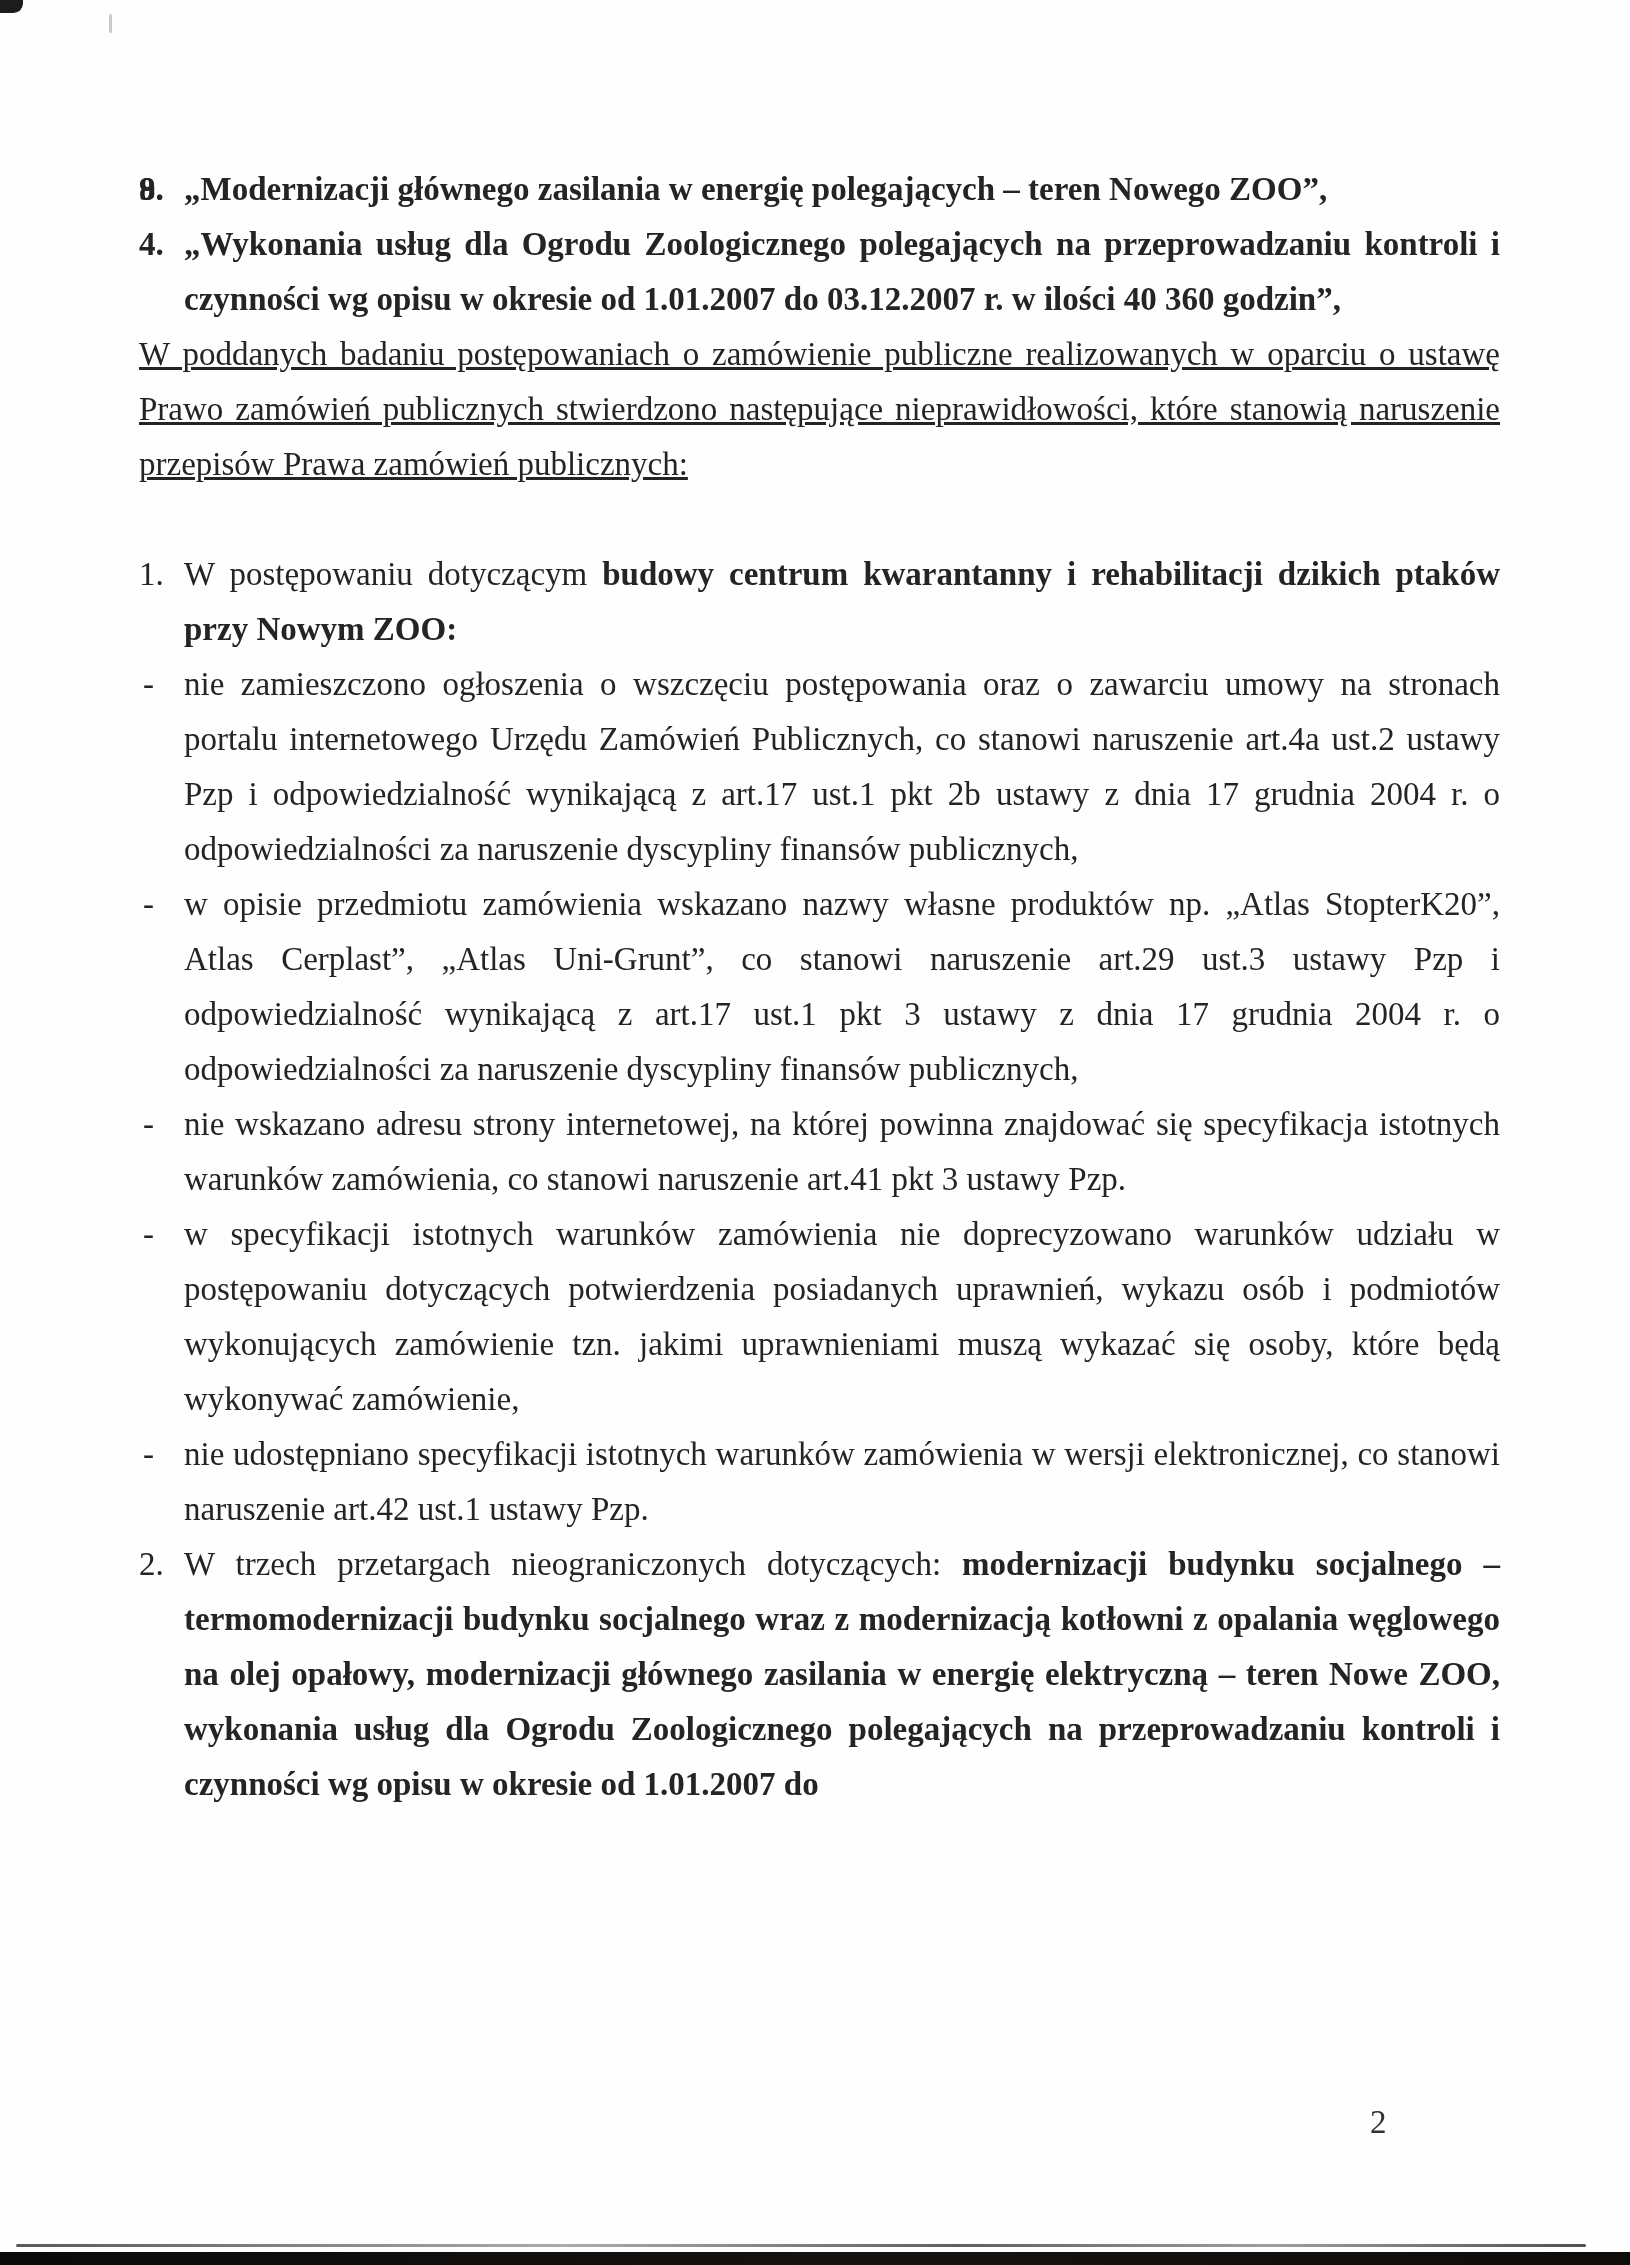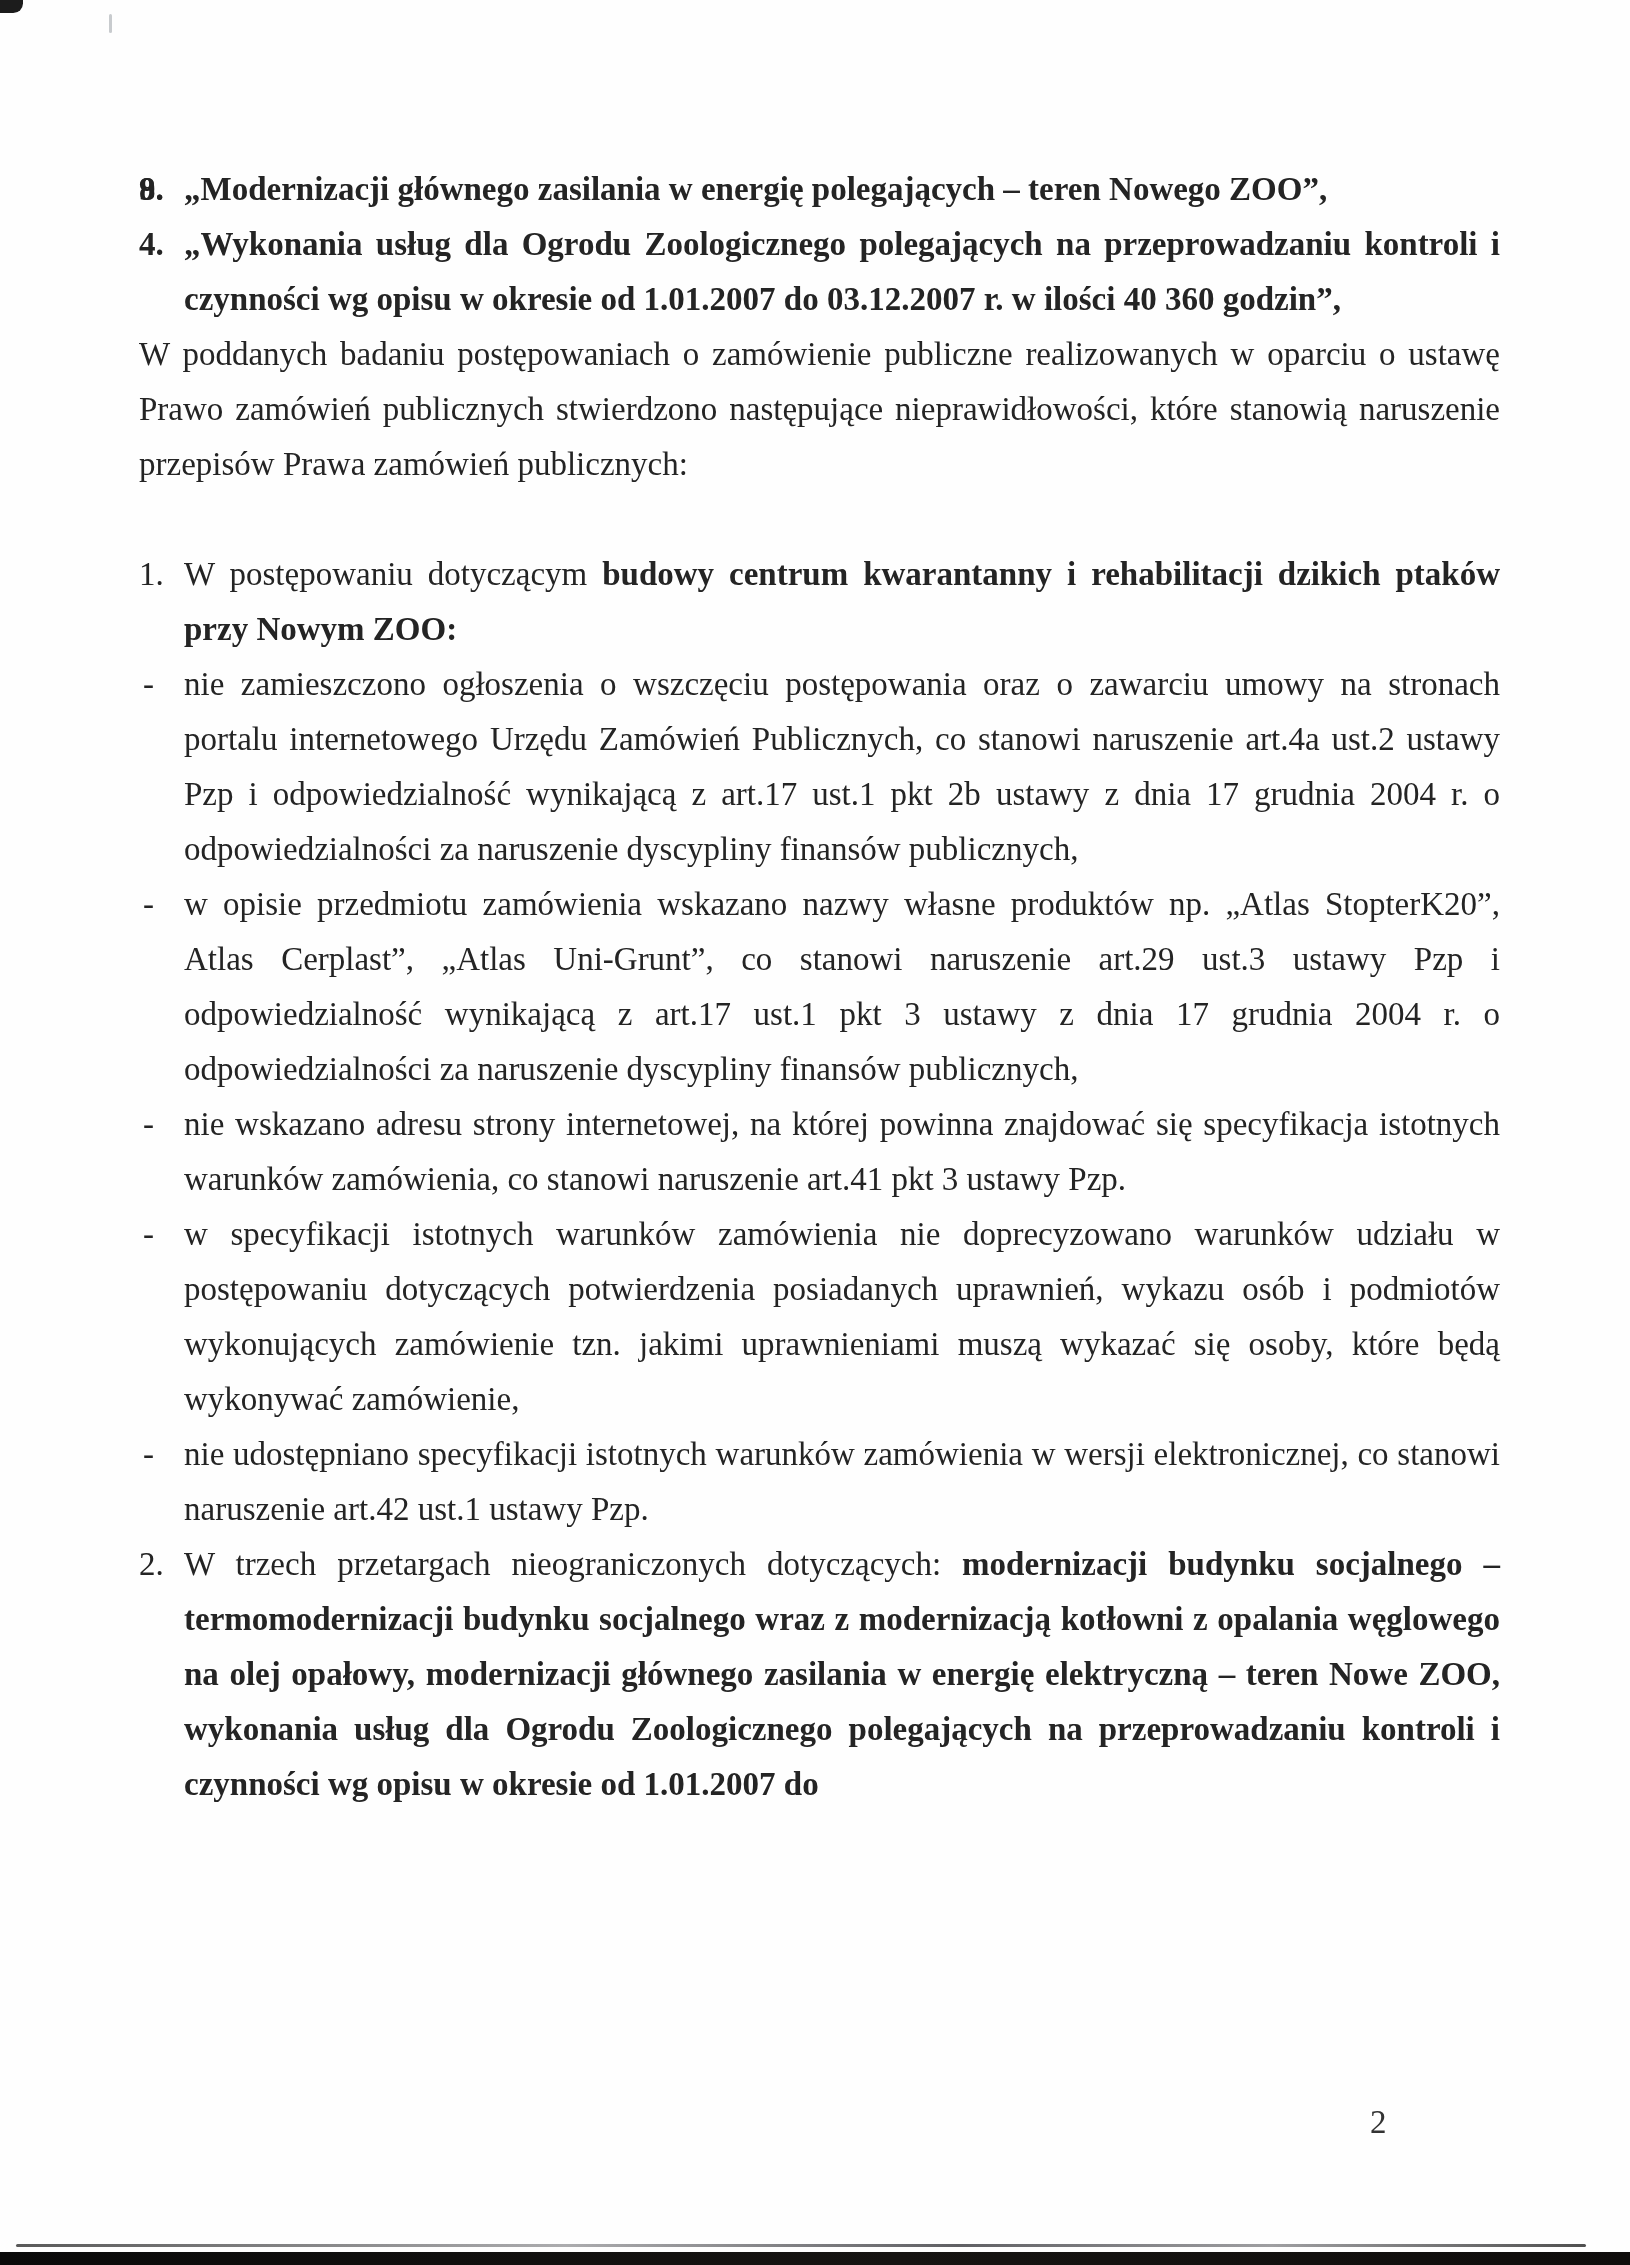--- a/index.html
+++ b/index.html
@@ -23,21 +23,21 @@
     text-align: justify;
   }
 
   
   .hang { position: relative; padding-left: 45px; }
   .hang > .marker { position: absolute; left: 0; top: 0; text-align: left; }
   .hang.dash > .marker { left: 3.9px; }
   .bold-item { font-weight: bold; }
   b { font-weight: bold; }
 
-  .intro { margin: 0; }
+  .intro { margin: 0; text-decoration: underline; }
   .finding-1 { margin-top: 55px; }
 
   .page-number {
     position: absolute;
     left: 1370px; top: 2104px;
     font-size: 33px;
     color: #333;
   }
 
   

